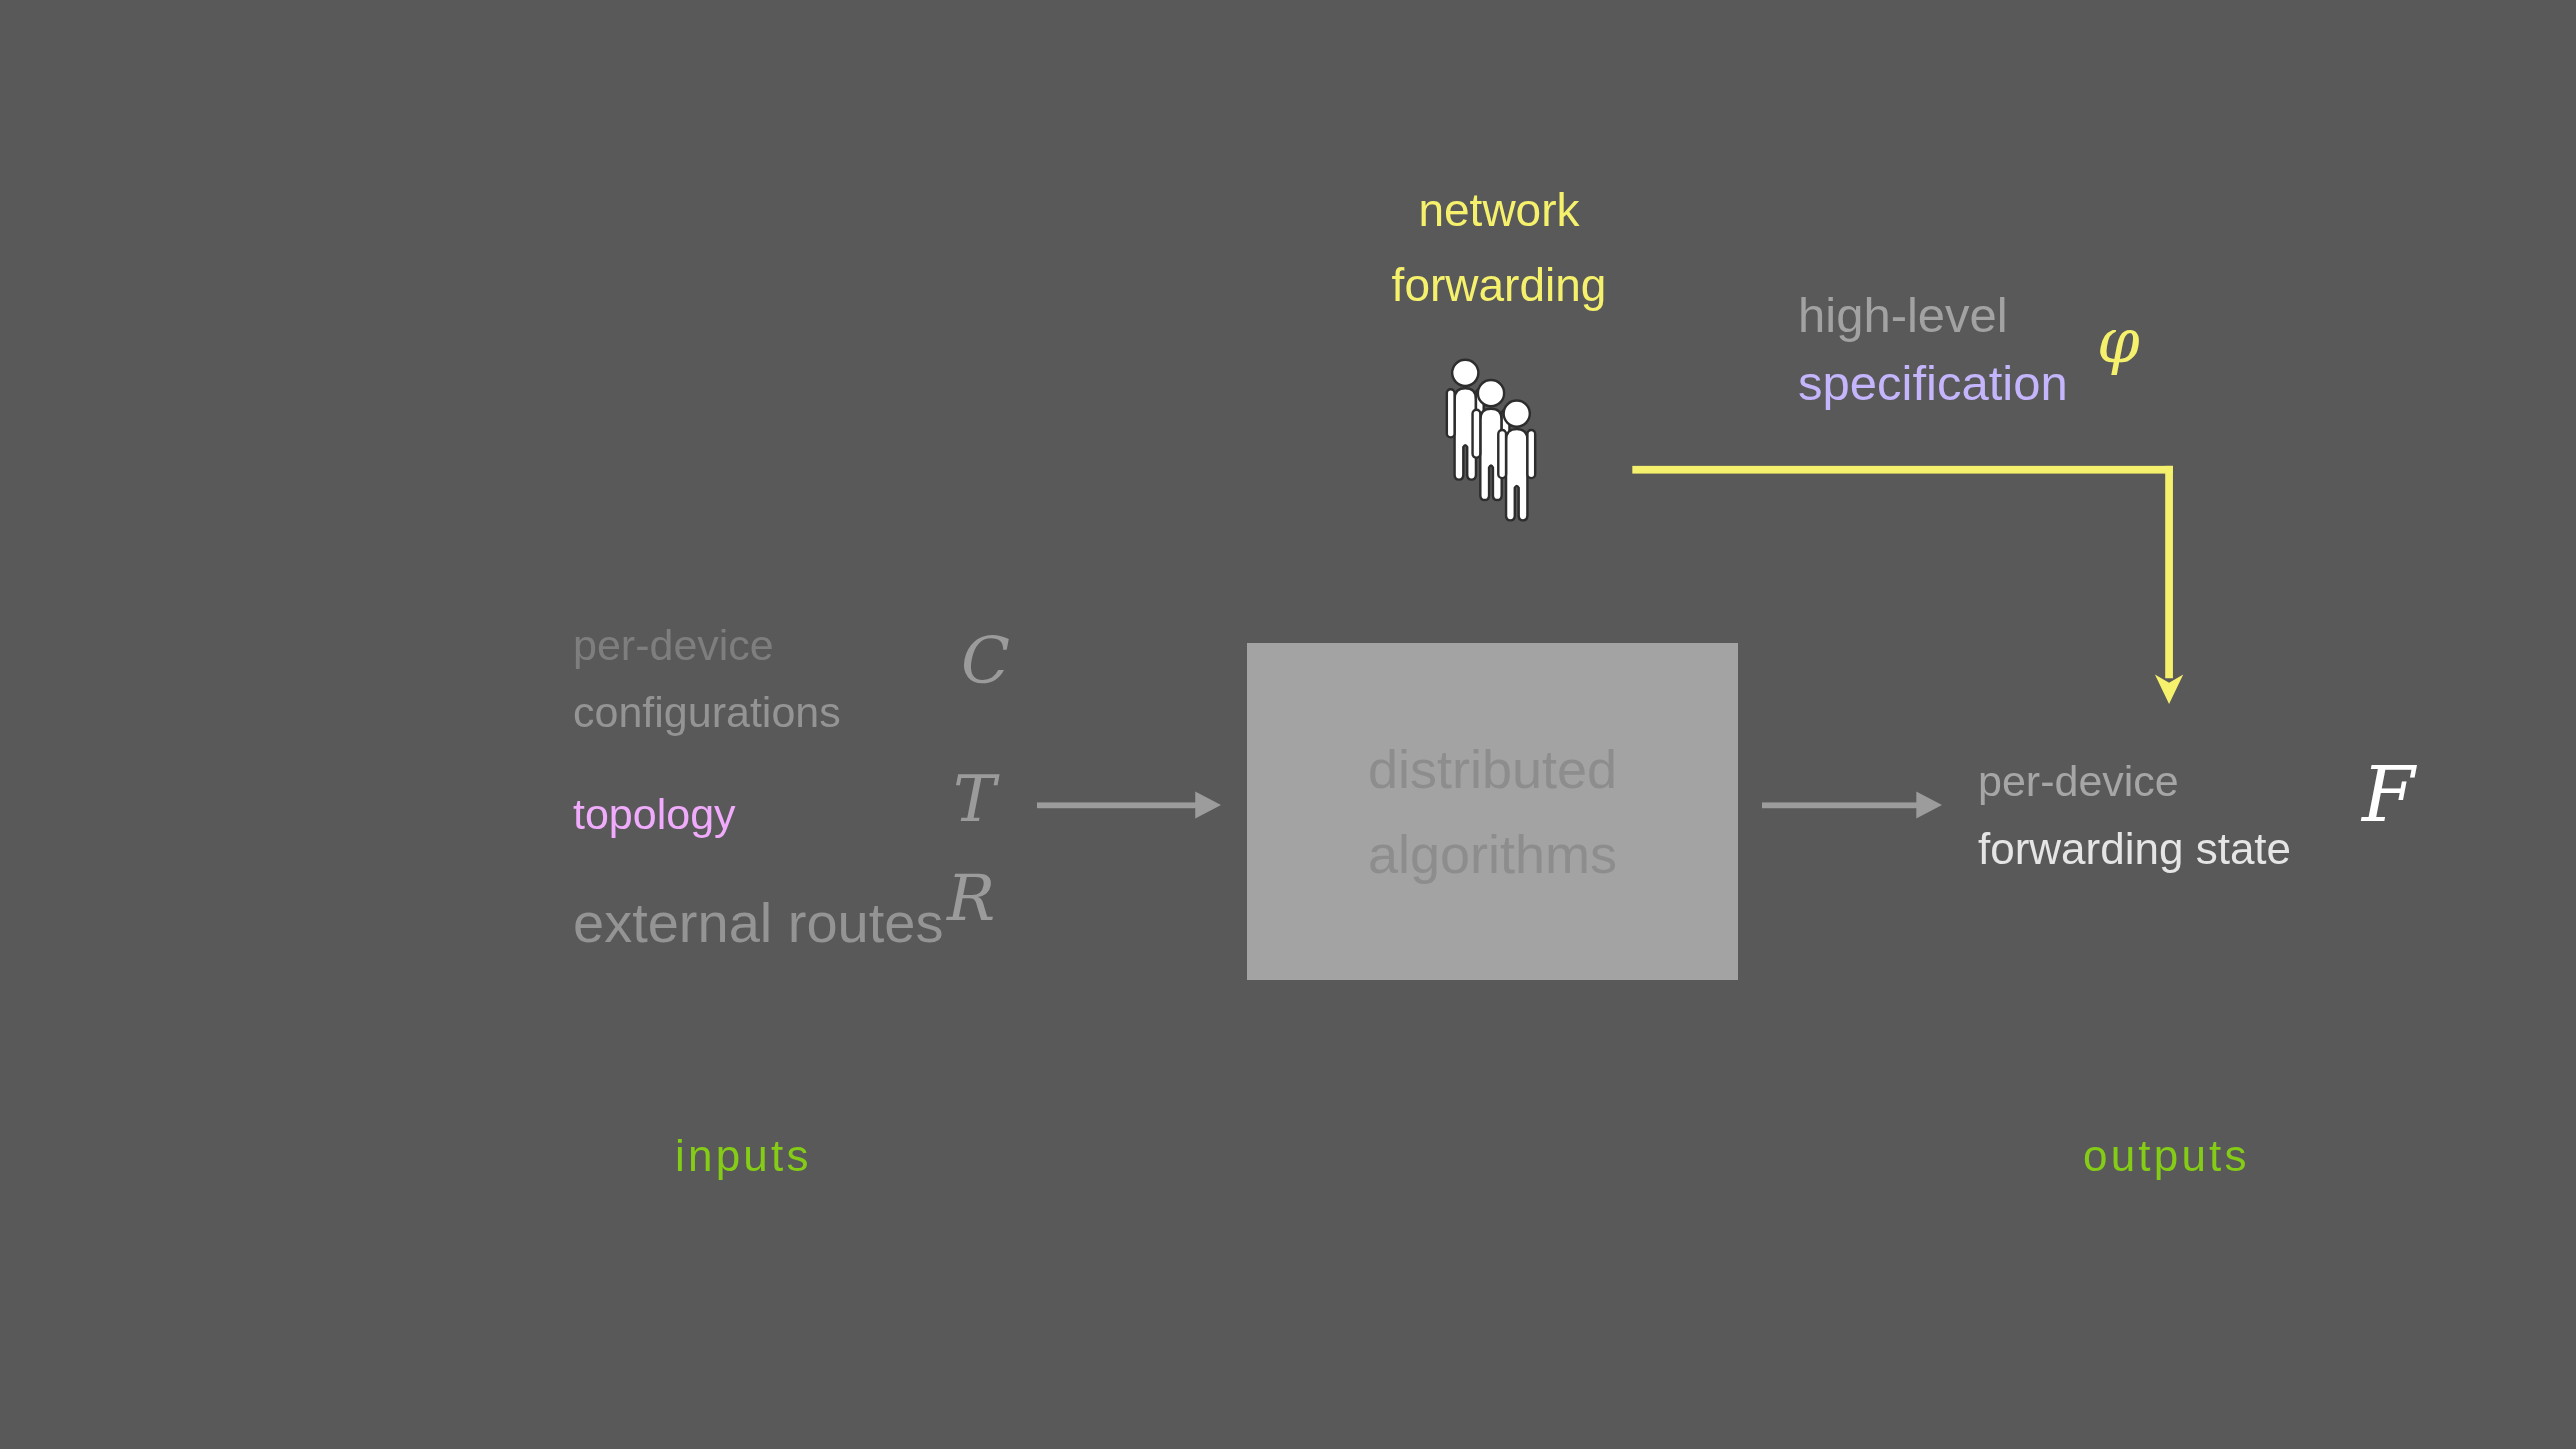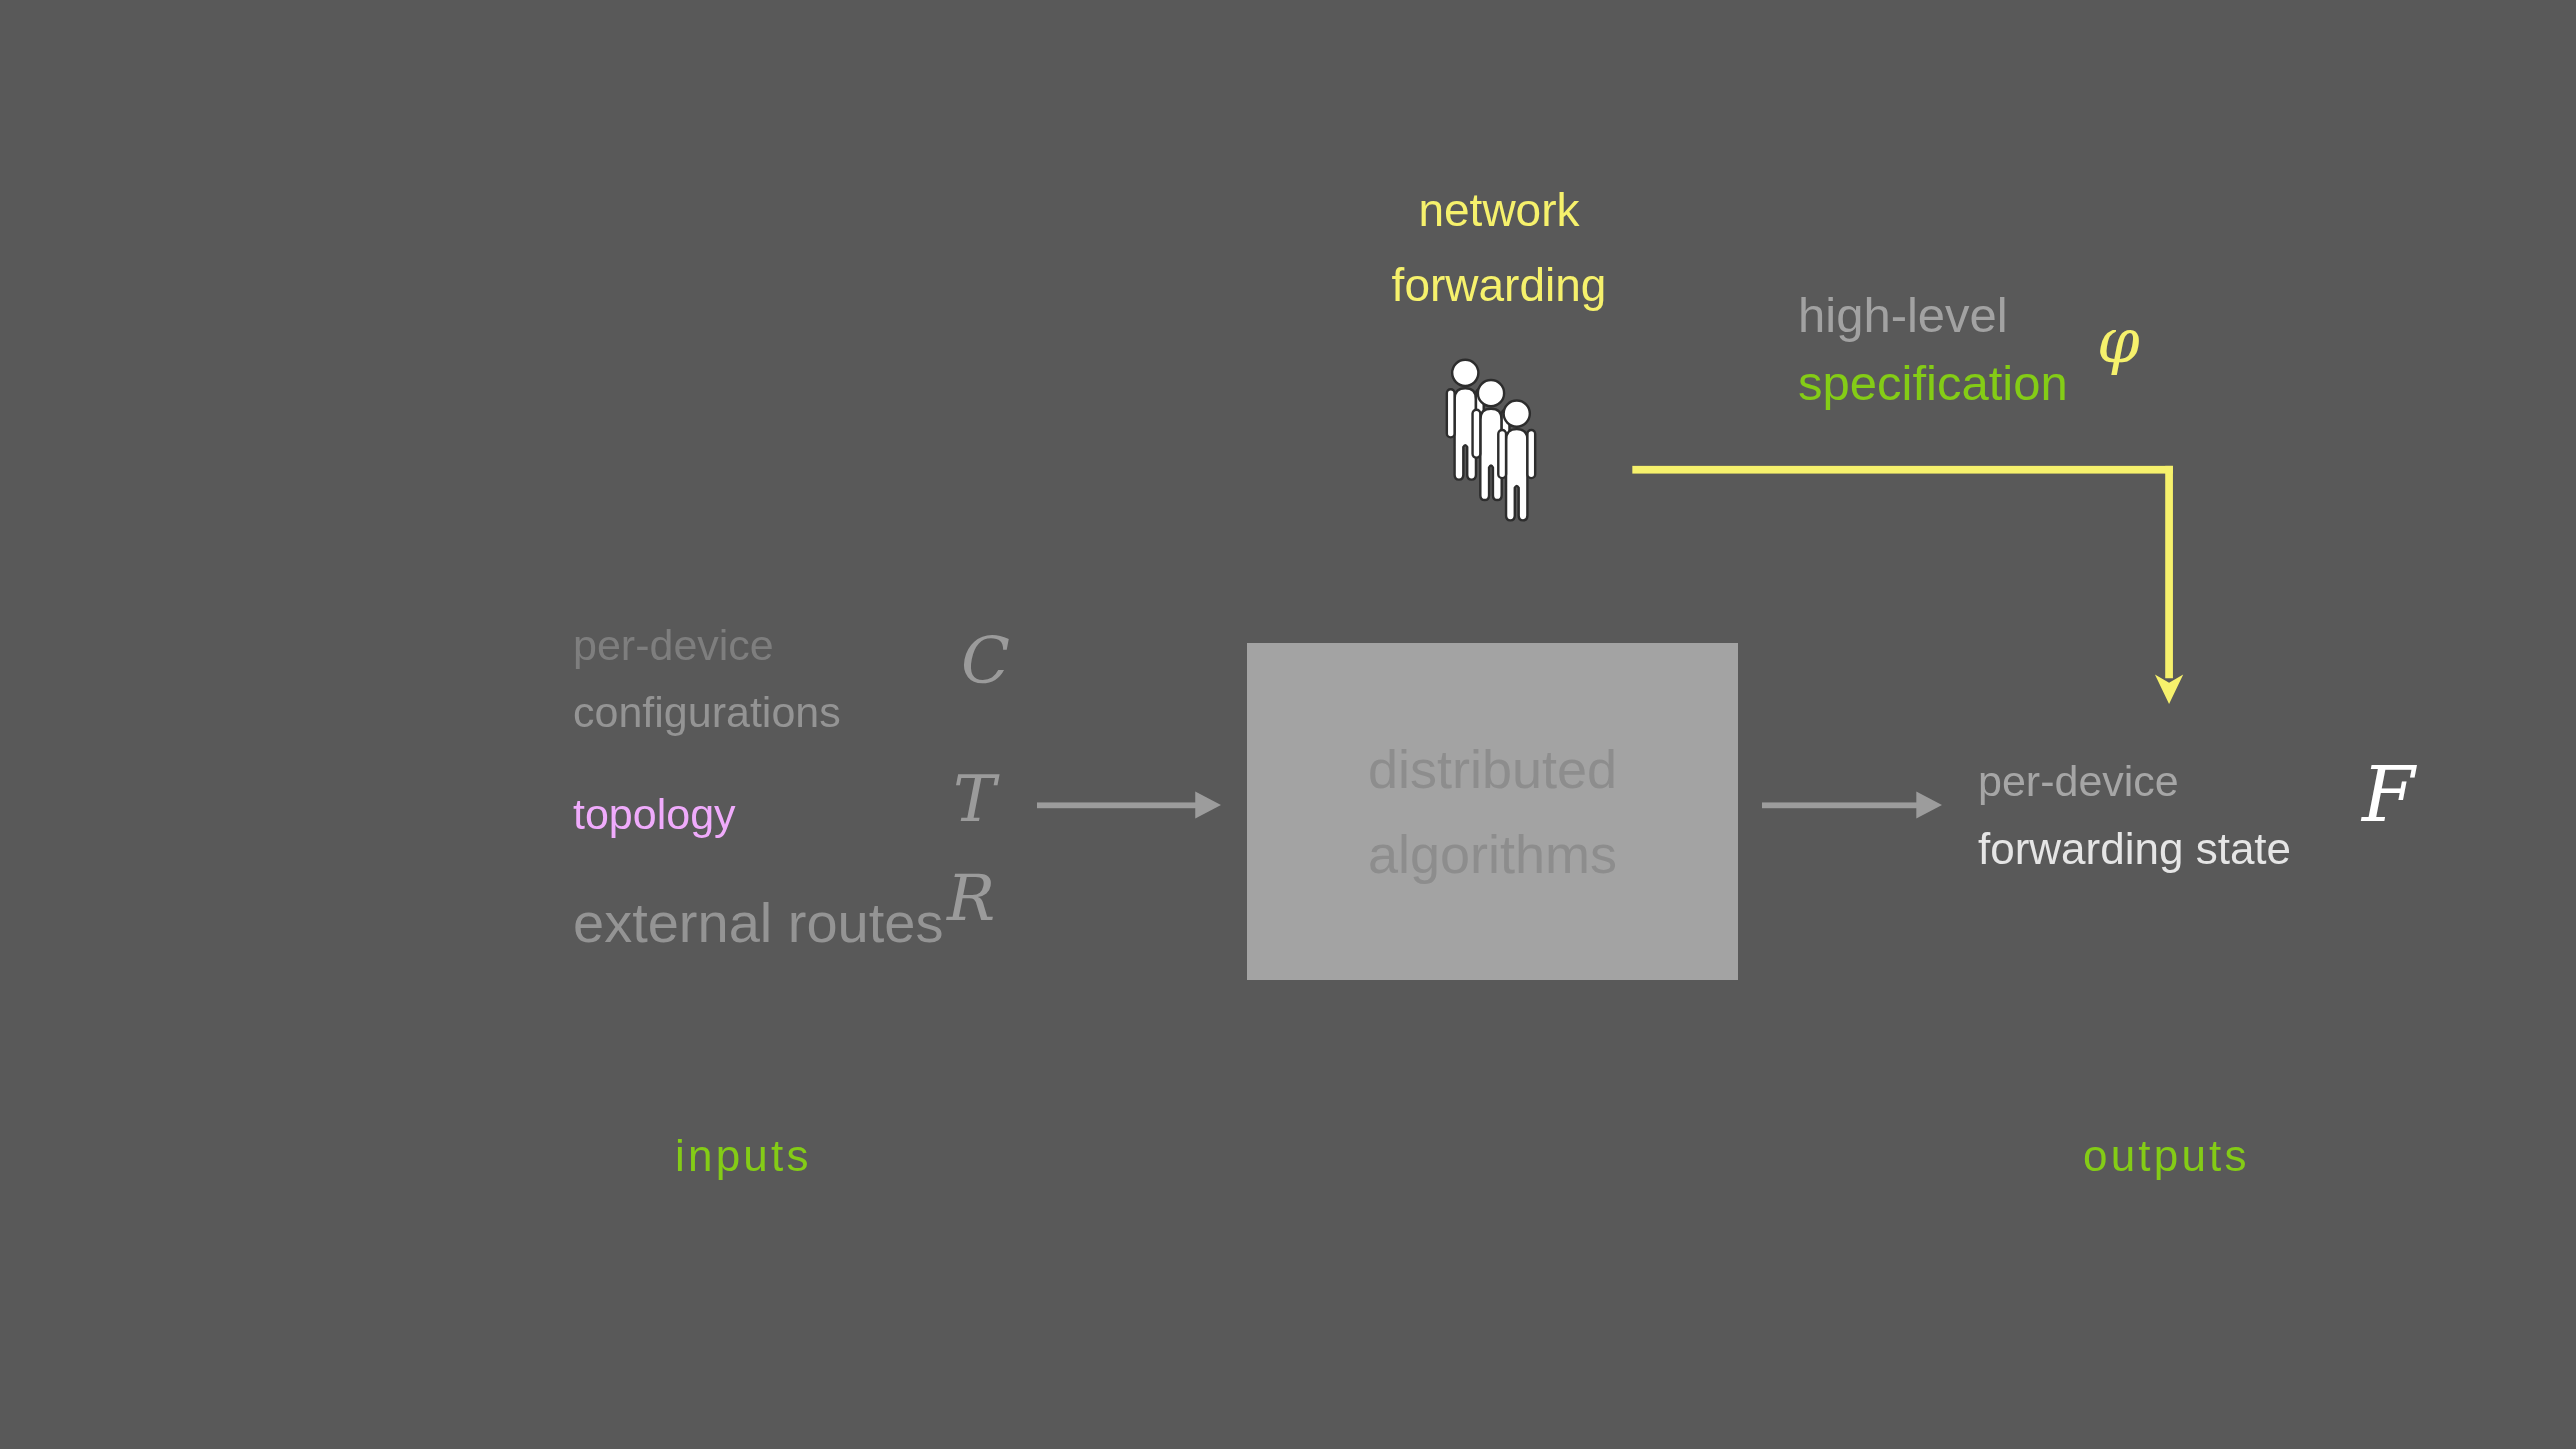--- a/index.html
+++ b/index.html
@@ -26,21 +26,21 @@
   .people { left: 1441px; top: 357px; width: 100px; height: 168px; }
   .people .body-shape { fill: #ffffff; stroke: #2d2d2d; stroke-width: 5px; stroke-linejoin: round; }
 
   
   .spec {
     left: 1798px; top: 281px;
     font-size: 49px; line-height: 68px;
     text-align: left;
   }
   .spec .l1 { color: #a2a2a2; }
-  .spec .l2 { color: #84cc16; }
+  .spec .l2 { color: #c4b5fd; }
   .phi {
     left: 2097px; top: 305px;
     font-family: "DejaVu Serif", serif; font-style: italic;
     font-size: 61px; line-height: 71px; color: #f6f16c;
   }
 
   
   .spec-arrow { left: 1632px; top: 462px; width: 567px; height: 251px; }
   .spec-arrow .yl { fill: #f6f16c; }
 

